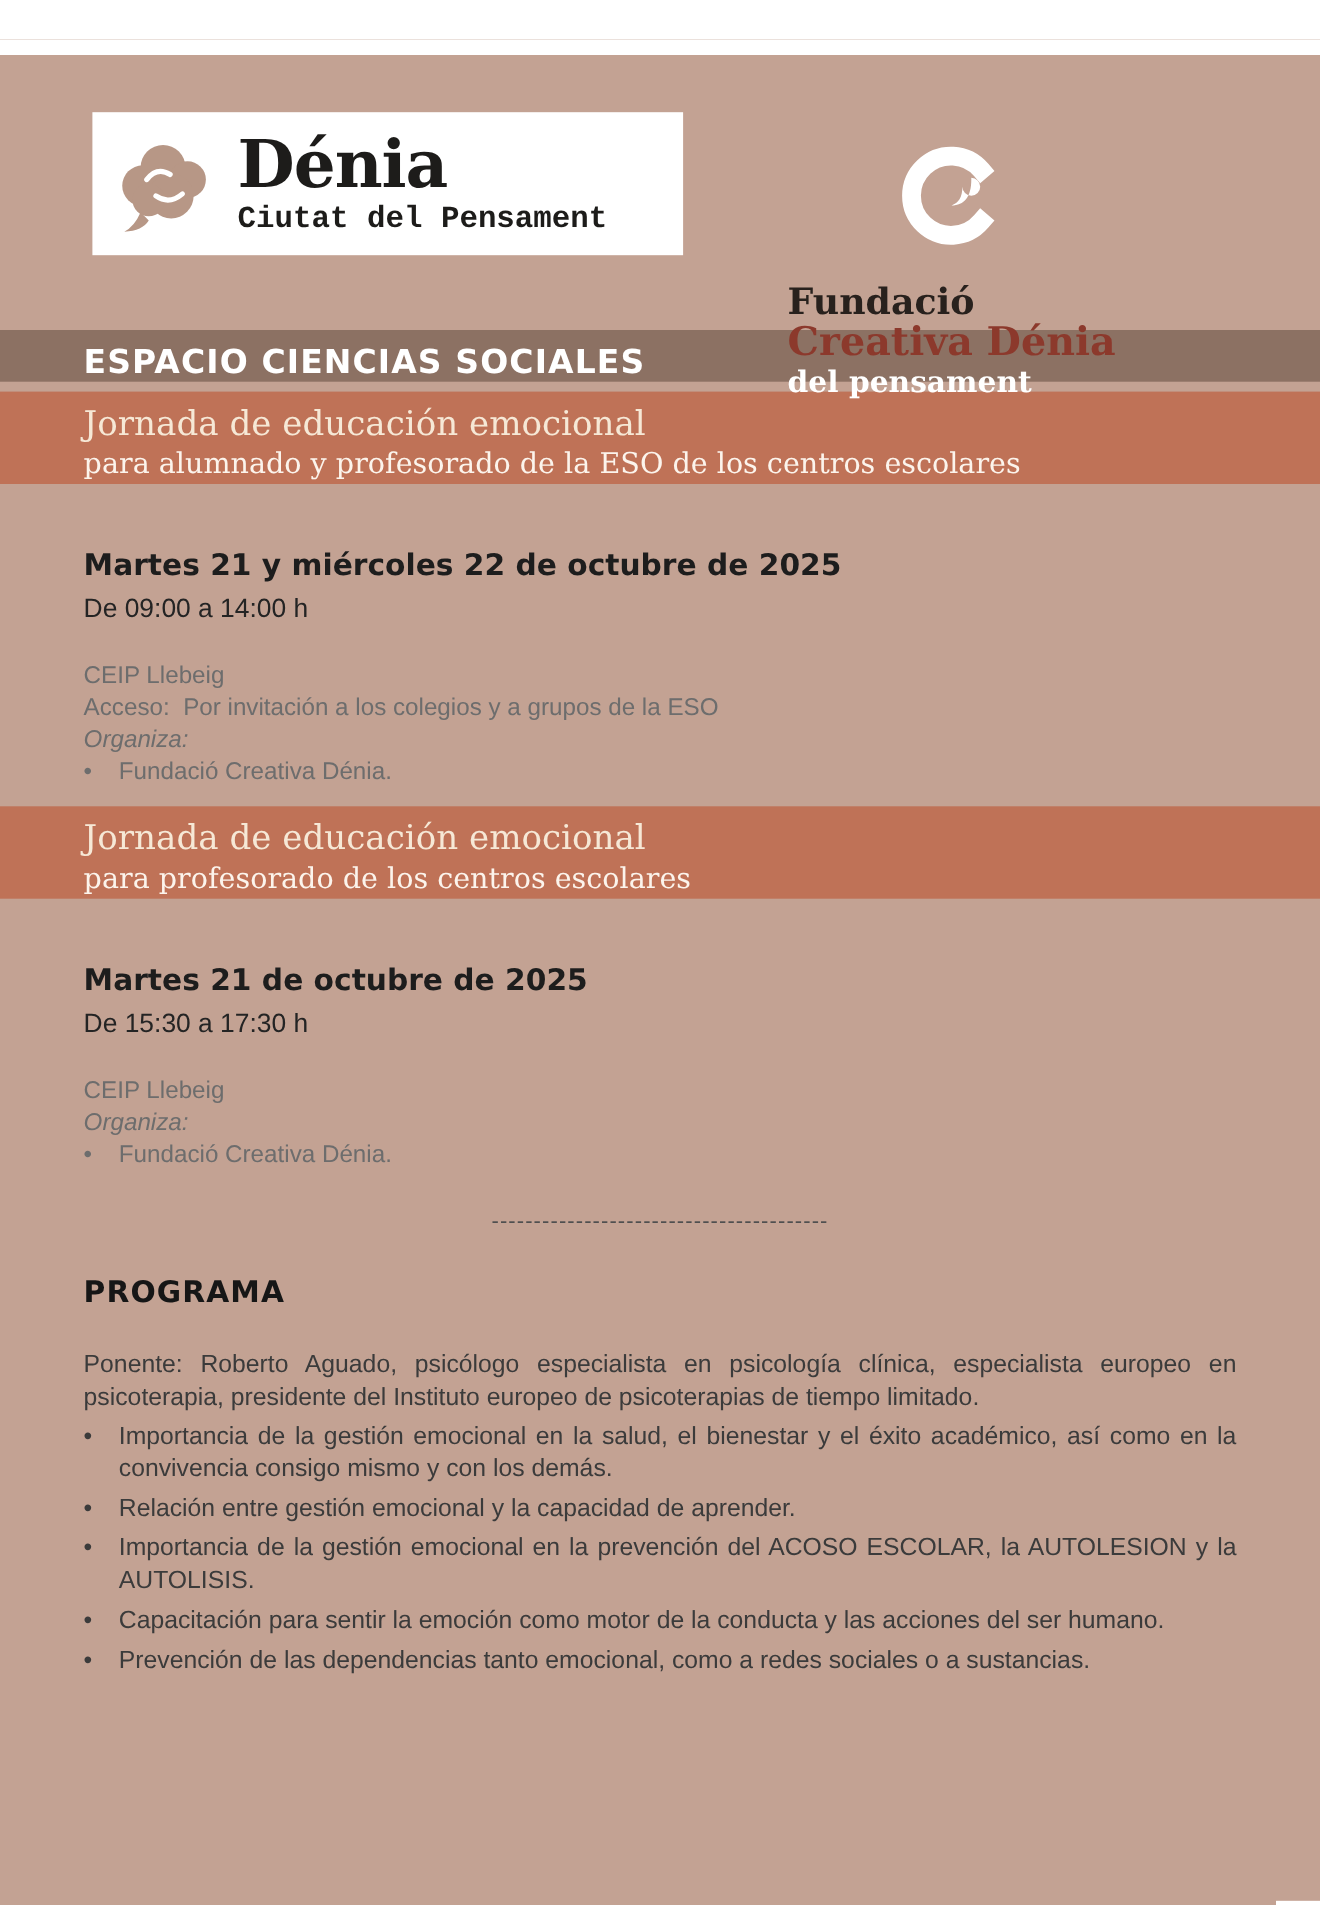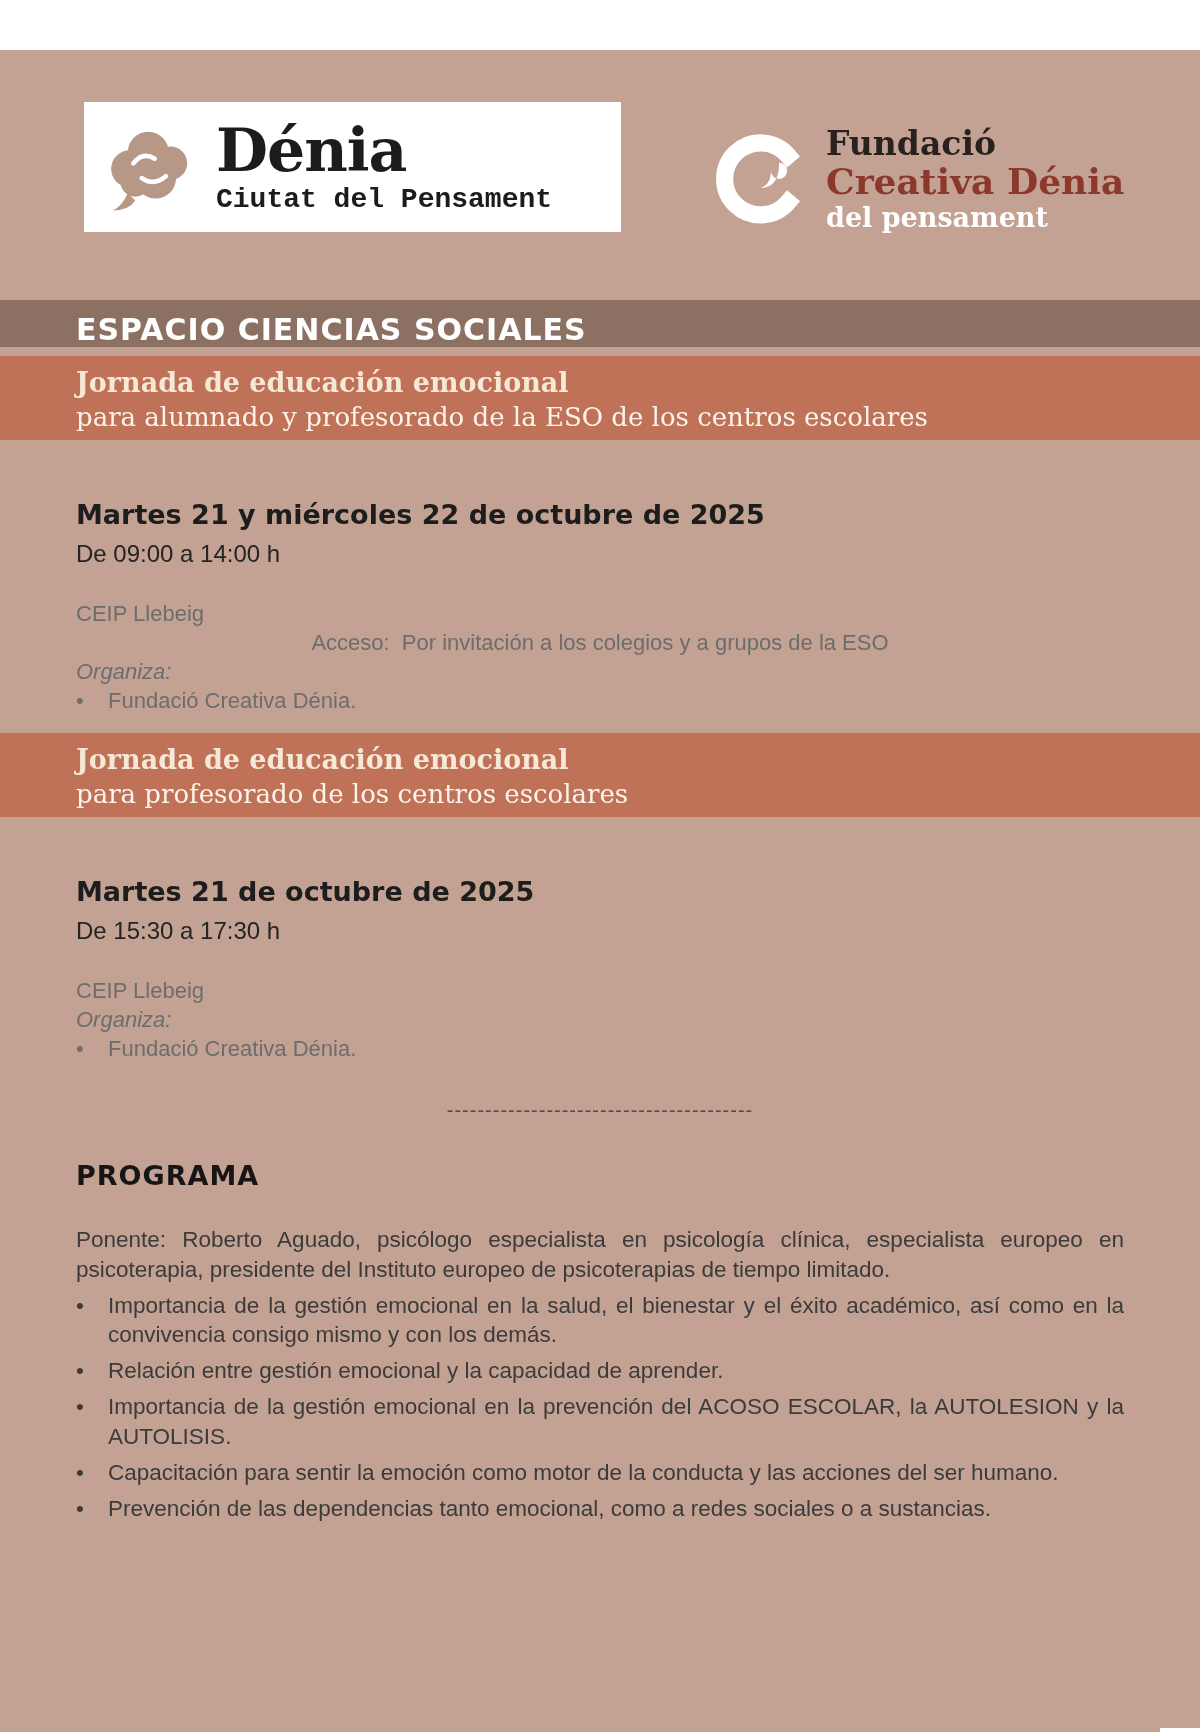--- a/index.html
+++ b/index.html
@@ -19,21 +19,21 @@
   }
   .denia-icon svg { width:102px; height:96px; display:block; }
   .denia-title {
     font-family:"DejaVu Serif", serif; font-weight:700; font-size:60px;
     line-height:1; color:#1d1c1a; letter-spacing:-1px;
   }
   .denia-sub {
     font-family:Liberation Mono, monospace; font-weight:700; font-size:28px;
     color:#1d1c1a; margin-top:4px;
   }
-  .fundacio { position:absolute; left:716px; top:72px; display:flex; gap:20px; align-items:flex-end; }
+  .fundacio { position:absolute; left:716px; top:72px; display:flex; gap:20px; align-items:center;flex-direction:column; }
   .fundacio-icon svg { width:90px; height:110px; display:block; }
   .fundacio-text { padding-top:4px; }
   .f-line1 { font-family:"DejaVu Serif", serif; font-weight:700; font-size:33px; color:#28211d; line-height:1.1; }
   .f-line2 { font-family:"DejaVu Serif", serif; font-weight:700; font-size:36px; color:var(--accent_red,#8c392c); line-height:1.1; }
   .f-line3 { font-family:"DejaVu Serif", serif; font-weight:700; font-size:27px; color:#ffffff; line-height:1.15; }
 
   
   .band-dark {
     height:47px; background:var(--band_dark,#8c7163);
     display:flex; align-items:flex-end; padding-left:76px;
@@ -41,32 +41,32 @@
   .band-dark .band-dark-title {
     font-family:"DejaVu Sans", sans-serif; font-weight:800; font-size:30px;
     color:#ffffff; letter-spacing:1px;
   }
   .gap { height:9px; }
   .band-salmon {
     height:84px; background:var(--band_salmon,#bf7257);
     padding:11px 76px 0; font-family:"DejaVu Serif", serif;
   }
   .band-salmon.second { margin-top:18px; }
-  .banner-title { font-size:27px; font-weight:700; color:var(--cream,#f6e8d6); line-height:1.2; }
+  .banner-title { font-size:31px; font-weight:400; color:var(--cream,#f6e8d6); line-height:1.2; }
   .banner-sub { font-size:26px; font-weight:400; color:#fcf4ec; margin-top:3px; line-height:1.2; }
 
   
   .details { padding:58px 76px 0; }
   .event-date {
     font-family:"DejaVu Sans", sans-serif; font-weight:700; font-size:27px;
     color:#1d1d1d; line-height:1.25;
   }
   .event-time { font-size:24px; color:#242424; margin-top:7px; line-height:1.25; }
   .meta { margin-top:30px; color:var(--text_gray,#6d6d6d); font-size:22px; line-height:1.32; }
-  .meta .access { white-space:pre-wrap;text-align:center; }
+  .meta .access { white-space:pre-wrap; }
   .meta .organiza { font-style:italic; }
   .org-line { display:flex; }
   .org-line .bullet-marker { width:32px; flex:0 0 32px; }
 
   
   .separator { margin-top:36px; text-align:center; color:#4f4f4f; font-size:20px; letter-spacing:1px; }
   .programa-heading {
     margin:38px 76px 0; font-family:"DejaVu Sans", sans-serif; font-weight:800;
     font-size:27px; letter-spacing:1px; color:#161616;
   }

